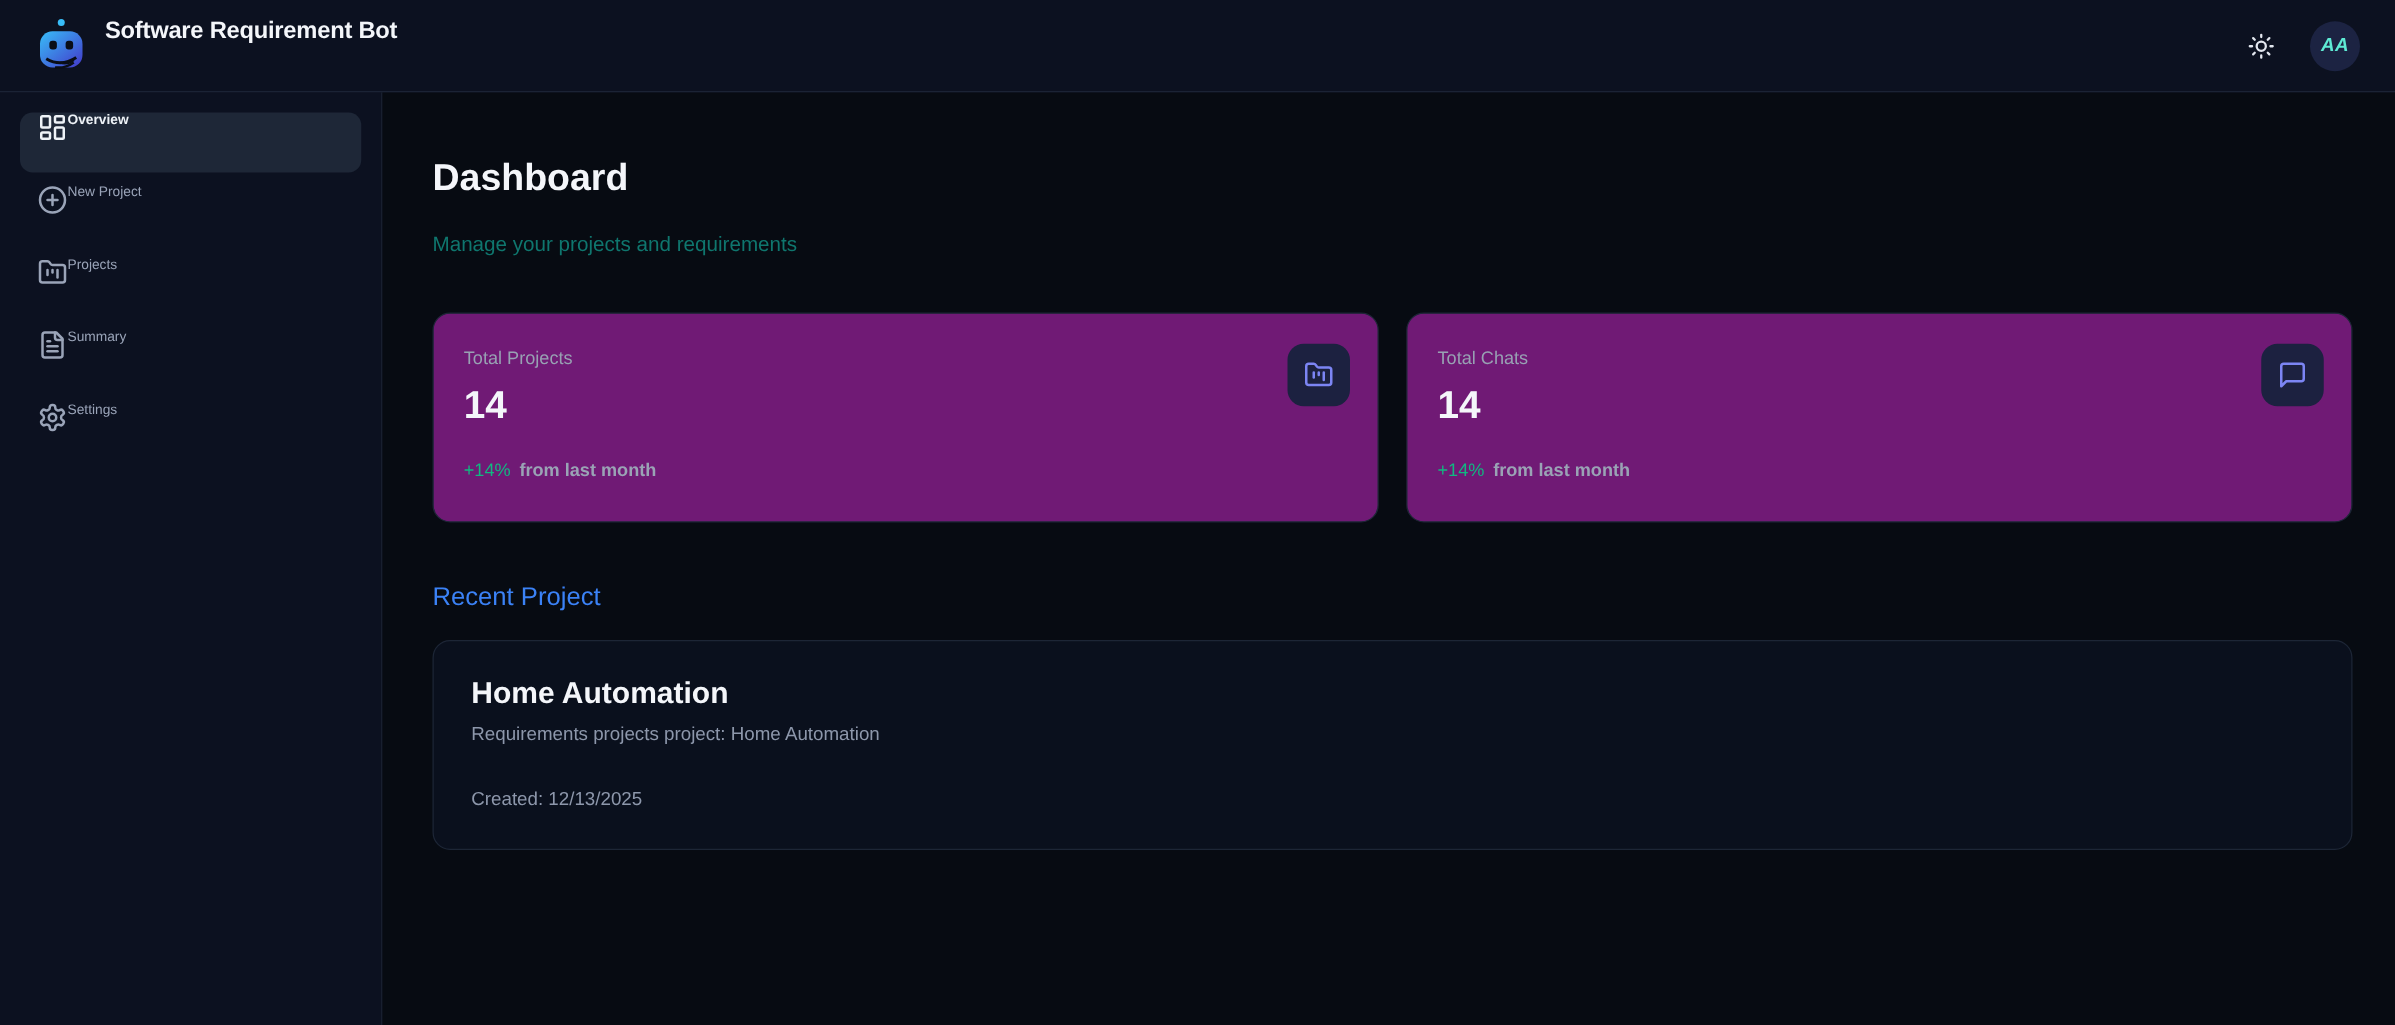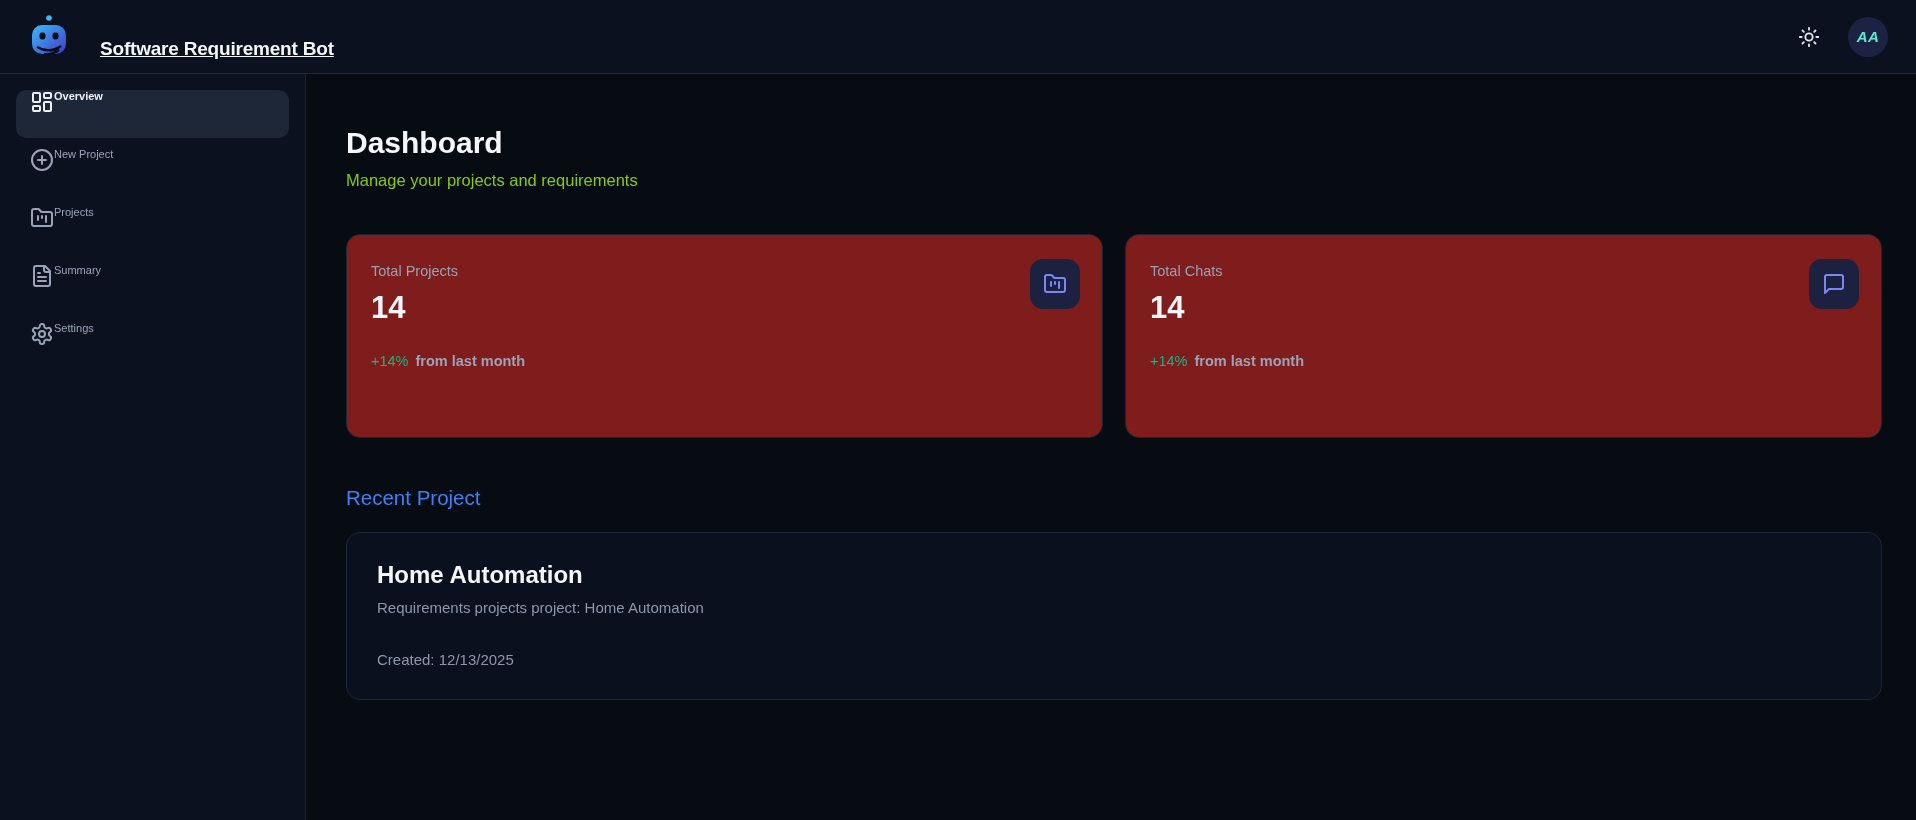--- a/index.html
+++ b/index.html
@@ -11,21 +11,21 @@
   }
   
   .header {
     height: 74px;
     background: #0c1120;
     border-bottom: 1px solid #202a3c;
     display: flex;
     align-items: center;
     padding: 0 28px;
   }
-  .logo-wrap { display: flex; align-items: flex-end; gap: 30px; text-decoration: underline; }
+  .logo-wrap { display: flex; align-items: flex-start; gap: 14px; }
   .logo-svg { width: 42px; height: 46px; display: block; }
   .app-title { font-size: 19px; font-weight: 700; color: #f4f6fa; letter-spacing: -0.2px; }
   .header-right { margin-left: auto; display: flex; align-items: center; gap: 22px; }
   .icon-btn {
     background: transparent; border: none; cursor: pointer;
     width: 34px; height: 34px; display: flex; align-items: center; justify-content: center;
   }
   .icon-btn svg { width: 22px; height: 22px; stroke: #e2e6ee; }
   .avatar {
     width: 40px; height: 40px; border-radius: 50%;
@@ -53,30 +53,30 @@
     cursor: pointer;
   }
   .nav-item svg { width: 24px; height: 24px; flex-shrink: 0; }
   .nav-item.active {
     background: #1e2737;
     color: #eef2f7;
     font-weight: 700;
   }
   .main { flex: 1; padding: 52px 34px 0 40px; background: #070b12; }
   .page-title { font-size: 30px; font-weight: 700; line-height: 1.15; color: #f4f6fa; }
-  .page-subtitle { margin-top: 10px; font-size: 16.5px; color: #84cc16; }
+  .page-subtitle { margin-top: 26px; font-size: 16.5px; color: #0f766e; }
   
   .stats-grid {
     display: grid; grid-template-columns: 1fr 1fr; gap: 22px;
     margin-top: 44px;
   }
   .stat-card {
     position: relative;
-    height: 204px;
-    background: #7f1d1d;
+    height: 168px;
+    background: #701a75;
     border: 1px solid #1d2636;
     border-radius: 14px;
     padding: 28px 24px;
   }
   .stat-label { font-size: 14.5px; color: #98a1b3; }
   .stat-value { margin-top: 11px; font-size: 31px; font-weight: 700; color: #f4f6fa; }
   .stat-footer { margin-top: 27px; font-size: 14.5px; }
   .stat-delta { color: #10b981; }
   .stat-suffix { color: #9aa3b5; margin-left: 7px; font-weight: bold; }
   .stat-icon-box {

